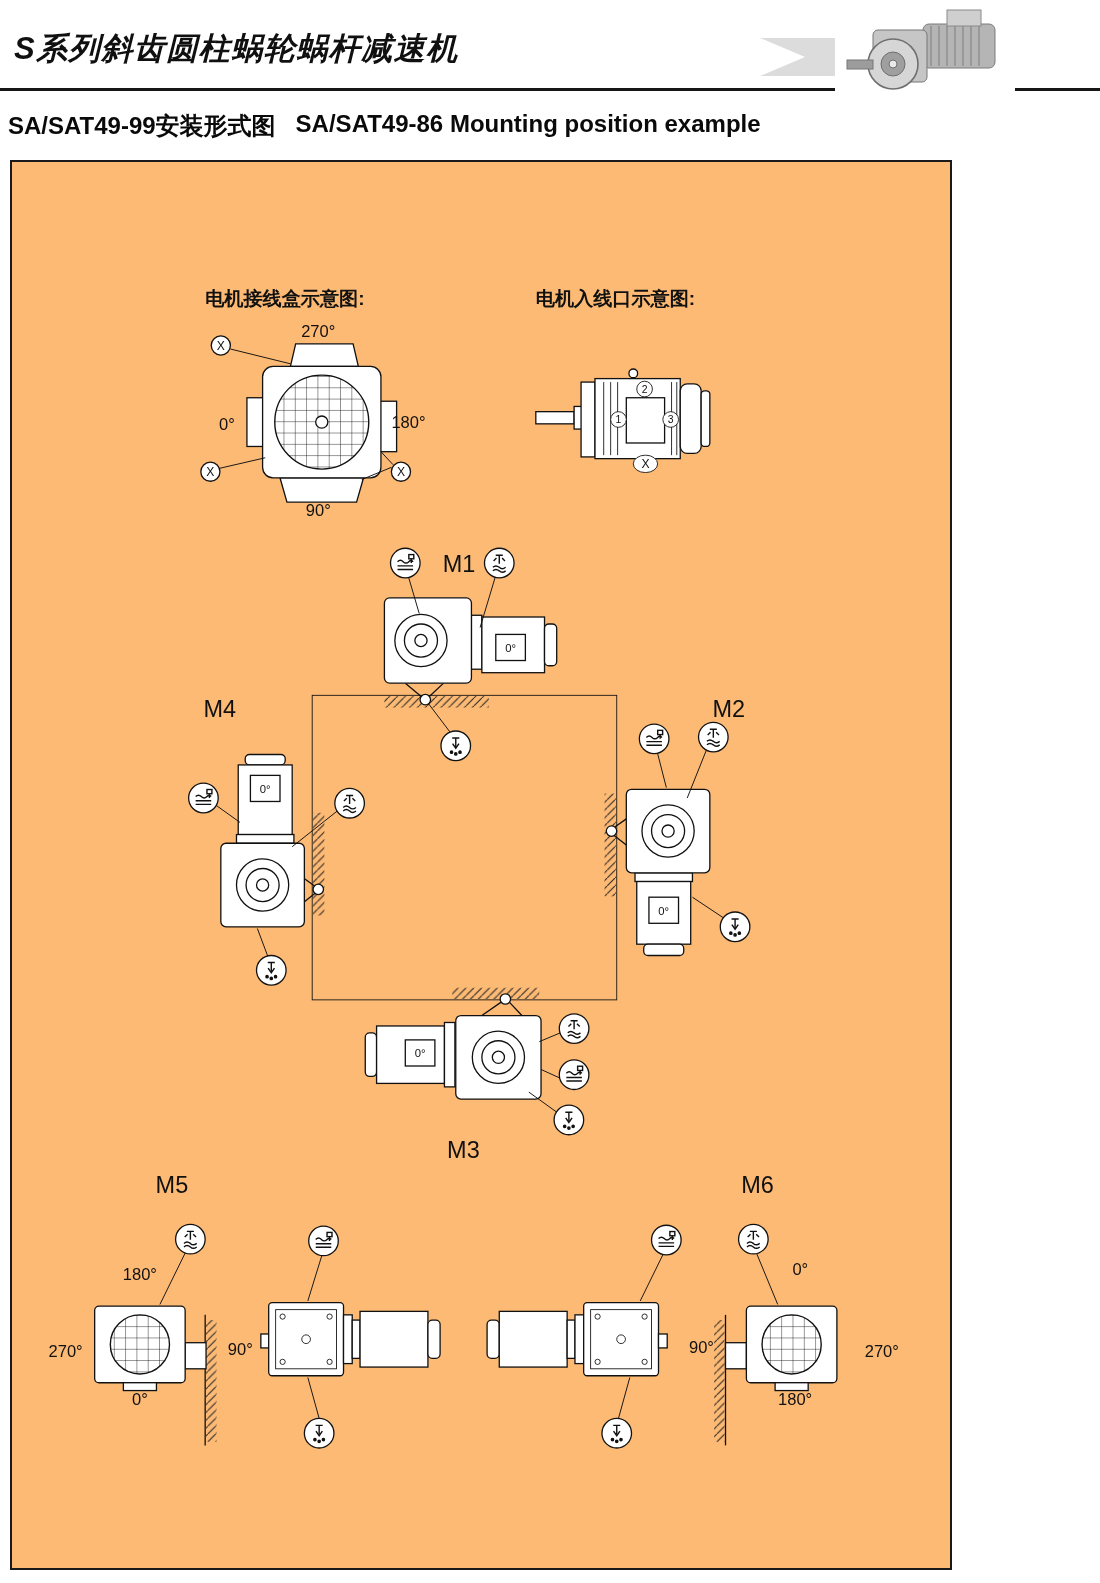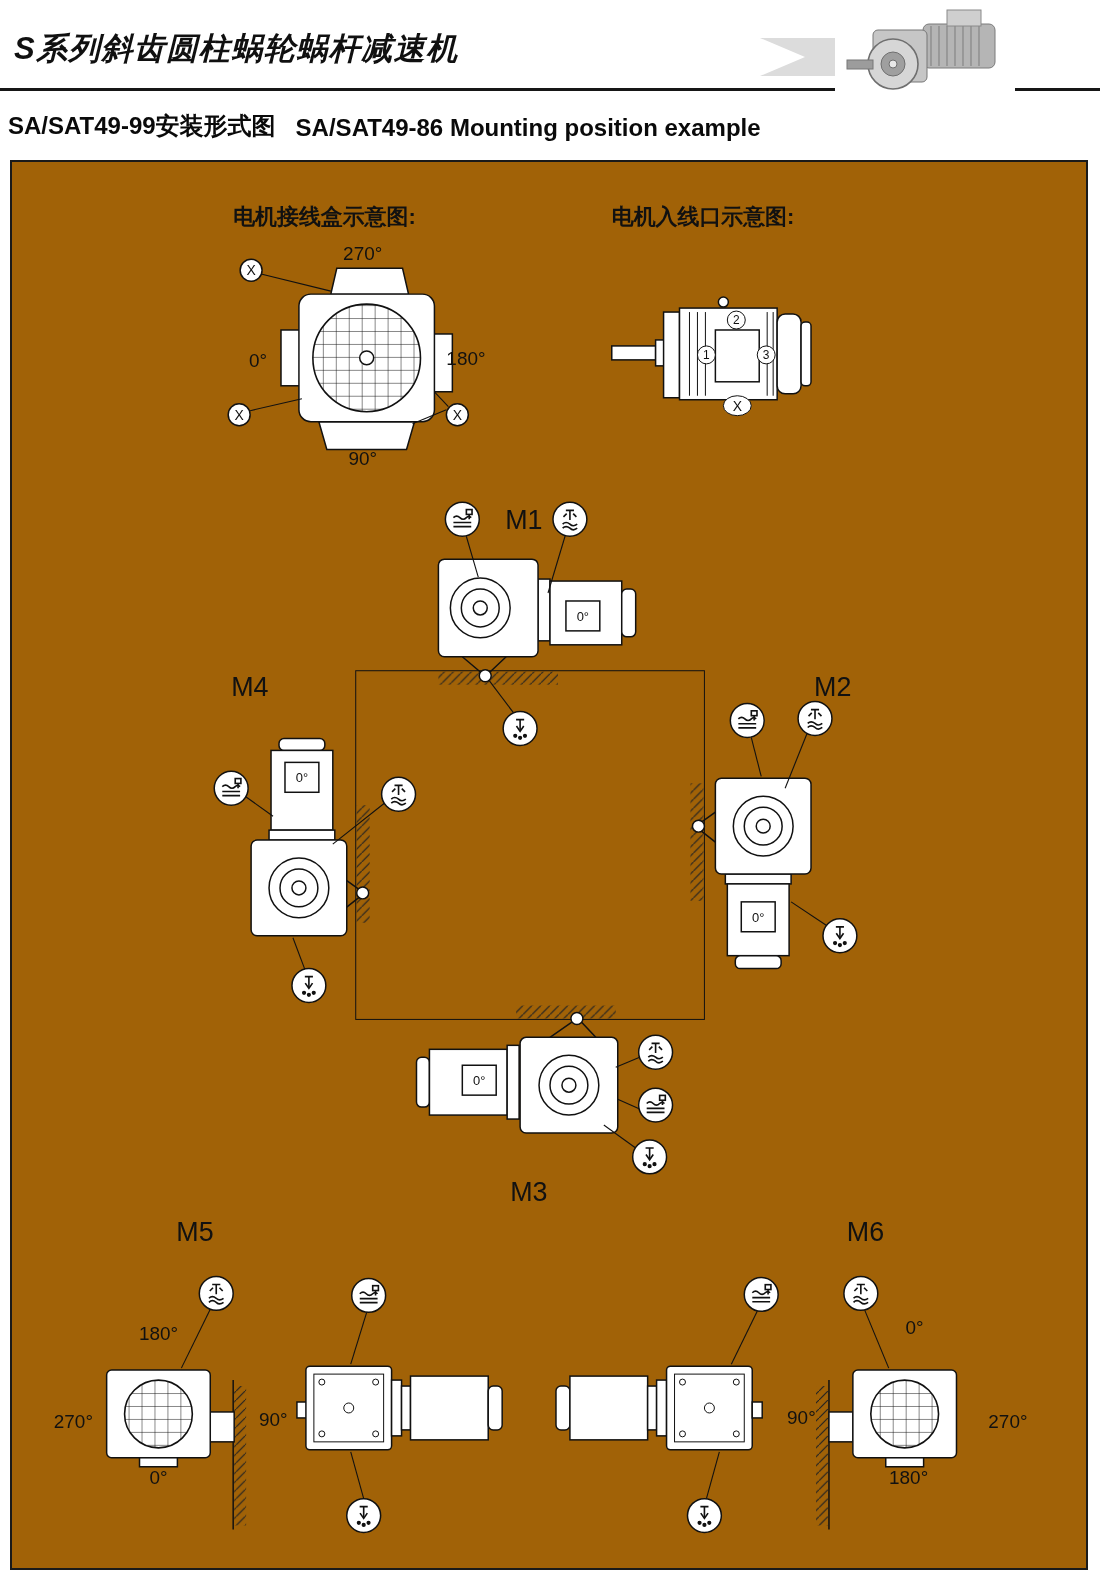--- a/index.html
+++ b/index.html
@@ -4,23 +4,23 @@
 <style>
   * { margin:0; padding:0; box-sizing:border-box; }
   html,body { width:1100px; height:1583px; background:#ffffff; font-family:"Liberation Sans", sans-serif; }
   .page { position:relative; width:1100px; height:1583px; background:#fff; overflow:hidden;border-radius:15px; }
 
   .hdr-title { position:absolute; left:14px; top:28px; font-size:31px; font-weight:bold; font-style:italic; letter-spacing:1.5px; color:#101010; white-space:nowrap; }
   .hdr-rule  { position:absolute; left:0; top:88px; width:1100px; height:3px; background:#161616; }
   .chevrons  { position:absolute; left:760px; top:28px; width:270px; height:58px; }
   .photo     { position:absolute; left:835px; top:2px; width:180px; height:100px; background:#fff; }
 
-  .subtitle  { position:absolute; left:8px; top:110px; display:flex; gap:20px; font-size:24px; font-weight:bold; color:#0a0a0a; white-space:nowrap;align-items:flex-end; }
-
-  .mainbox   { position:absolute; left:10px; top:160px; width:1078px; height:1410px; border:2px solid #1a1a1a; background:#a16207; }
+  .subtitle  { position:absolute; left:8px; top:110px; display:flex; gap:20px; font-size:24px; font-weight:bold; color:#0a0a0a; white-space:nowrap; }
+
+  .mainbox   { position:absolute; left:10px; top:160px; width:942px; height:1410px; border:2px solid #1a1a1a; background:#fdba74; }
   .mainbox svg { display:block; width:100%; height:100%; }
 
   svg text { font-family:"Liberation Sans", sans-serif; fill:#111; }
   .cnlbl { font-size:22px; font-weight:bold; }
   .ang   { font-size:19px; }
   .mlab  { font-size:27px; }
   .boxang{ font-size:13px; }
   .cnum  { font-size:12px; }
   .xlet  { font-size:14px; }
 

